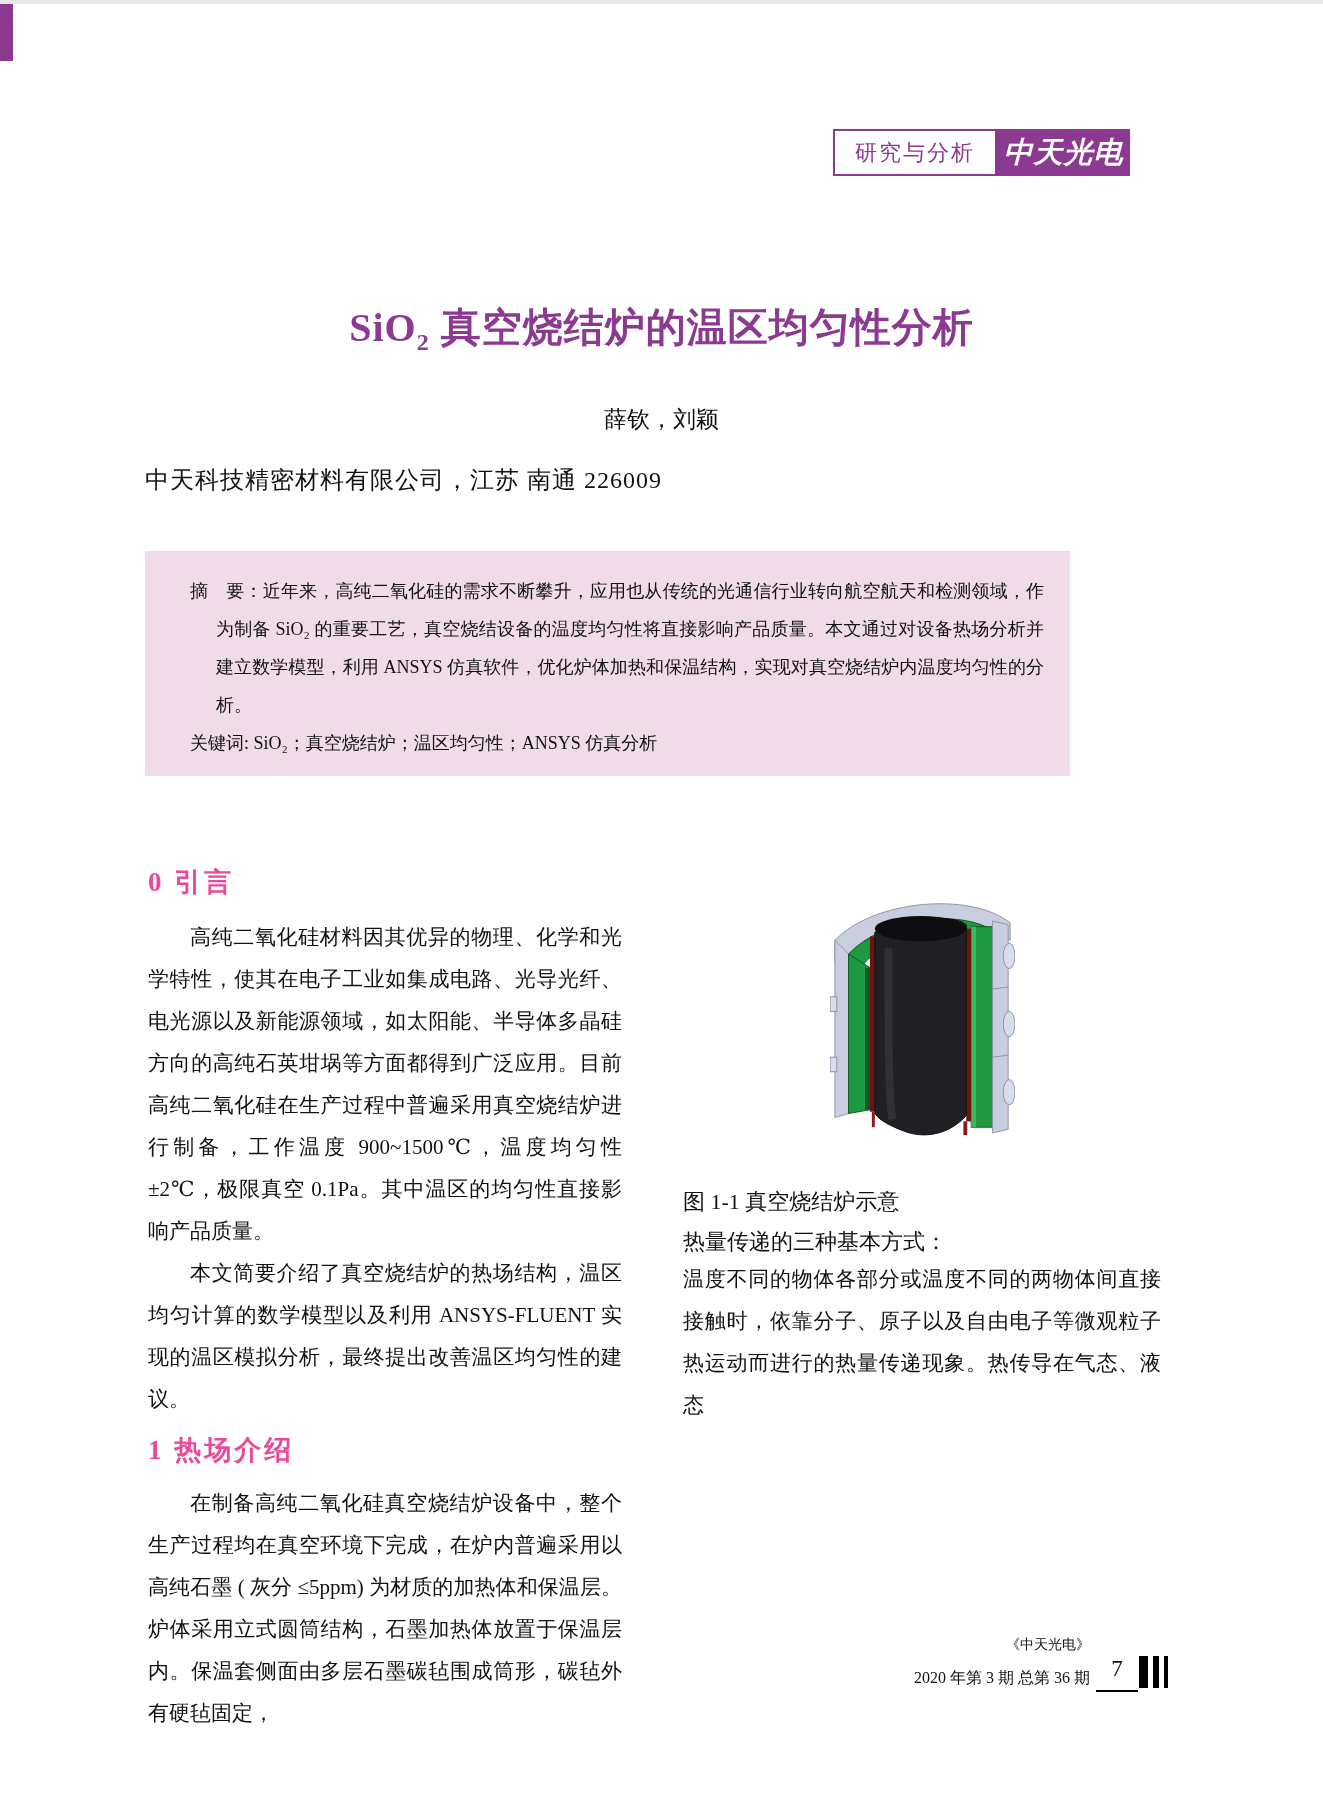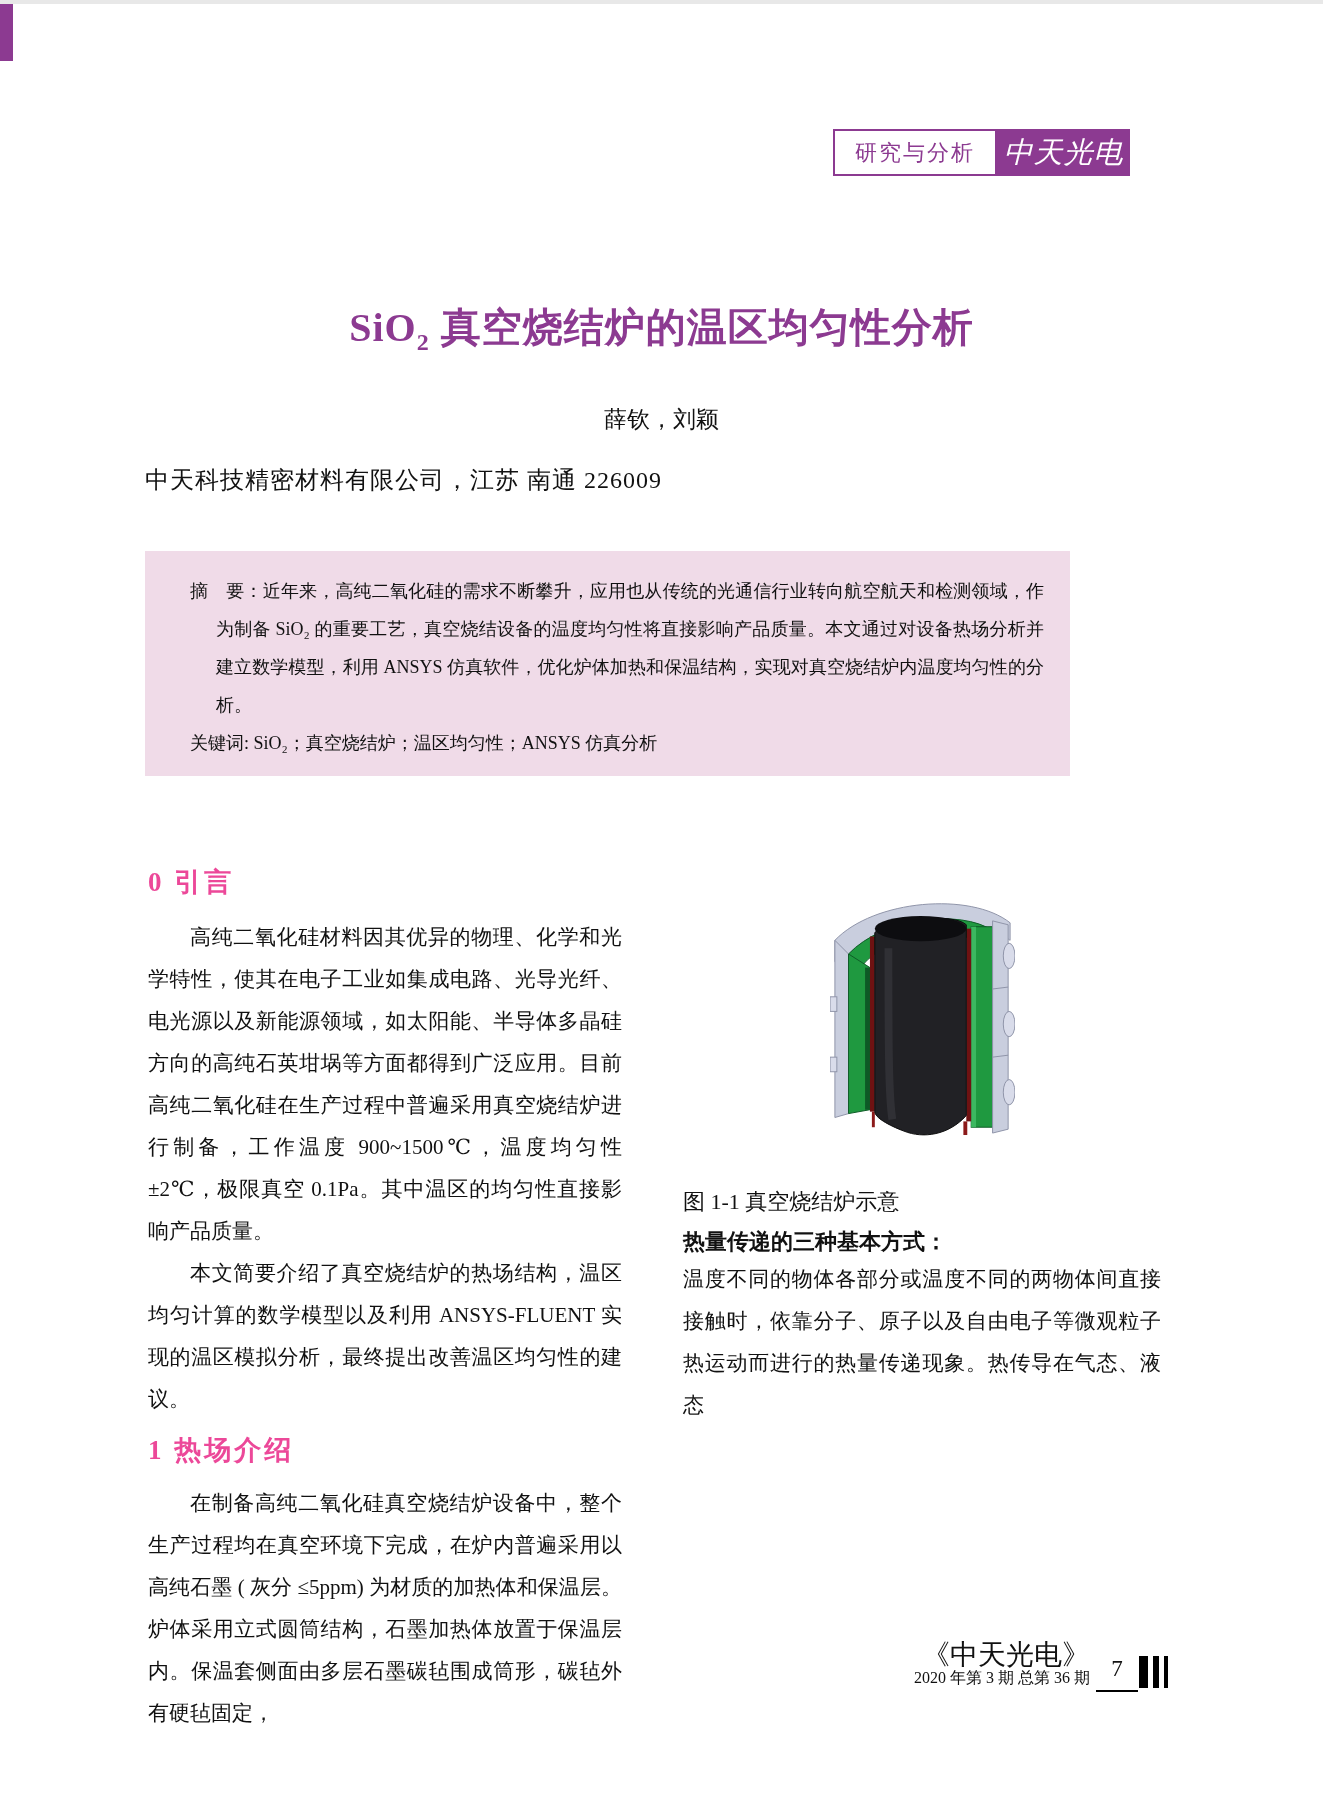--- a/index.html
+++ b/index.html
@@ -18,21 +18,21 @@
     position:absolute;left:833px;top:125px;width:164px;height:47px;
     box-sizing:border-box;border:2px solid #8c3a91;
     display:flex;align-items:center;justify-content:center;
     color:#8c3a91;font-size:22px;font-family:"Liberation Sans","DejaVu Sans",sans-serif;
     letter-spacing:2px;
   }
   .brand-box{
     position:absolute;left:997px;top:125px;width:133px;height:47px;
     background:#8c3a91;color:#fff;
     display:flex;align-items:center;justify-content:center;
-    font-size:29px;font-weight:normal;font-style:italic;letter-spacing:1px;
+    font-size:29px;font-weight:bold;font-style:italic;letter-spacing:1px;
   }
   
   .article-title{
     position:absolute;left:145px;top:296px;width:1033px;
     text-align:center;color:#8c3a91;
     font-size:40px;font-weight:bold;margin:0;letter-spacing:1px;
   }
   .article-title sub{font-size:24px;}
   .authors{
     position:absolute;left:145px;top:400px;width:1033px;
@@ -58,24 +58,24 @@
   .col-right{left:683px;top:860px;width:478px;}
   .col p{margin:0;}
   .col p.indent{text-indent:2em;}
   h2.sec{
     color:#ec4899;font-size:27px;line-height:36px;margin:0 0 16px 0;
     font-weight:bold;letter-spacing:3px;text-align:left;
   }
   h2.sec.second{margin-top:12px;margin-bottom:14px;}
   .figure-wrap{width:185px;margin:16px auto 0 auto;}
   .fig-caption{margin:22px 0 0 0;text-align:left;font-size:22px;line-height:32px;text-indent:0;}
-  .bold-head{font-weight:bold;font-size:22px;line-height:32px;margin-top:8px !important;text-align:left;}
+  .bold-head{font-weight:normal;font-size:22px;line-height:32px;margin-top:8px !important;text-align:left;}
   .method-item{text-indent:2em;}
   
-  .footer-journal{position:absolute;right:233px;top:1632px;font-size:28px;}
+  .footer-journal{position:absolute;right:233px;top:1632px;font-size:14px;}
   .footer-issue{position:absolute;right:233px;top:1664px;font-size:16px;}
   .footer-page{
     position:absolute;left:1096px;top:1652px;width:42px;height:36px;
     text-align:center;font-size:23px;border-bottom:2px solid #000;box-sizing:border-box;
   }
   .footer-bars{position:absolute;left:1139px;top:1652px;height:32px;display:flex;gap:5px;}
   .footer-bars span{display:block;background:#000;height:32px;}
   .bar-a{width:9px;}.bar-b{width:6px;}.bar-c{width:4px;}
 </style>
 </head>

